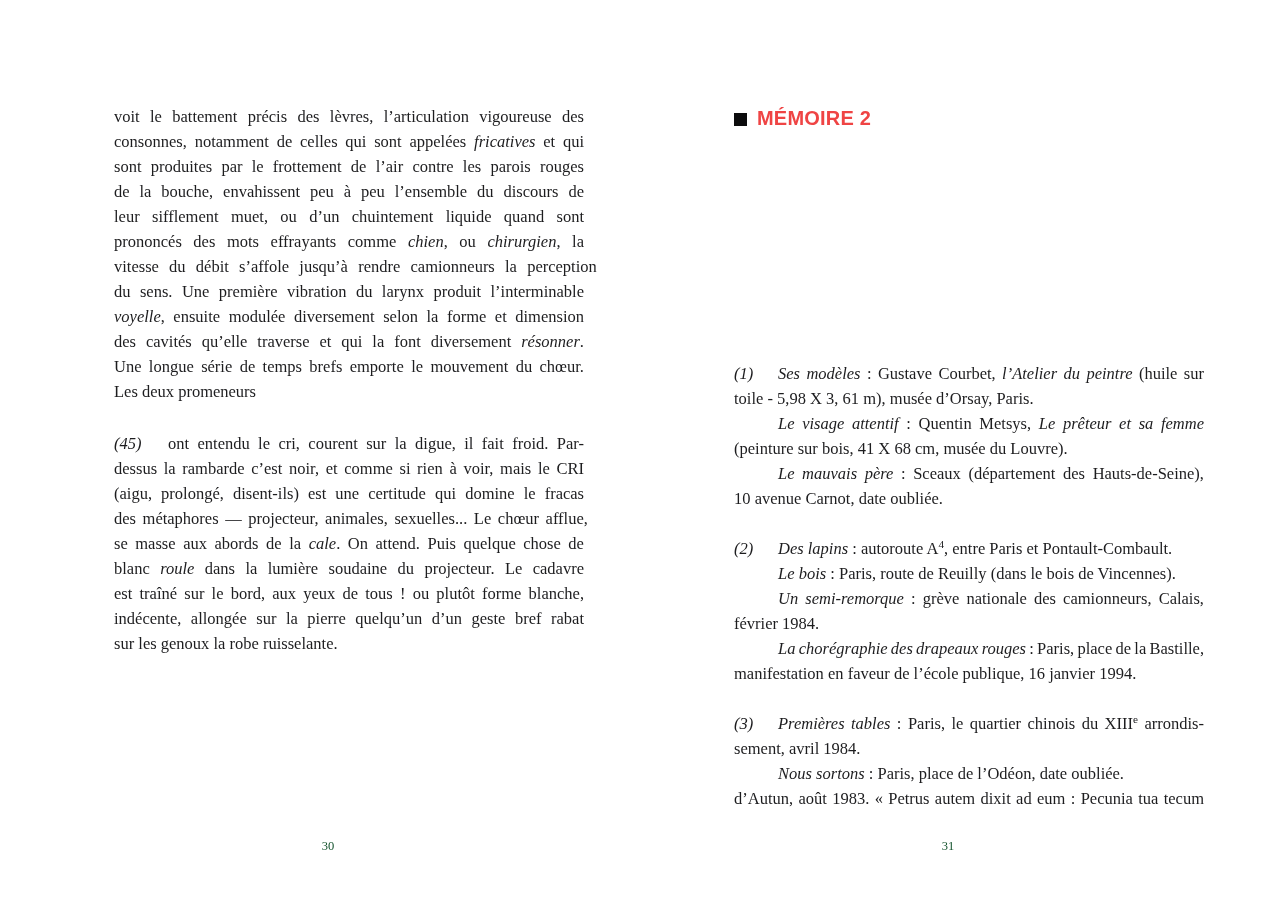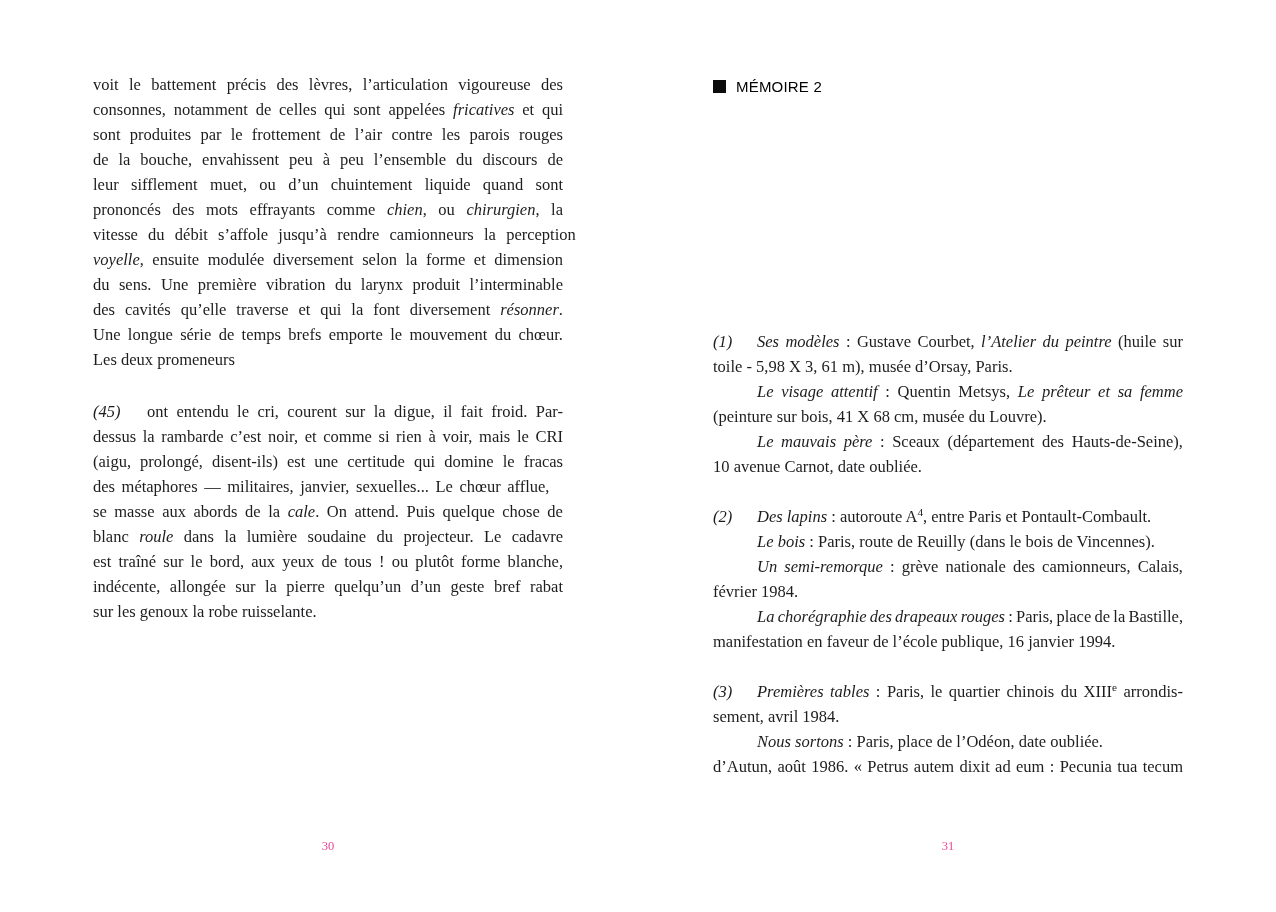--- a/index.html
+++ b/index.html
@@ -11,22 +11,23 @@
     position: relative;
     width: 1276px;
     height: 912px;
     background: #ffffff;
     overflow: hidden;
     font-family: "Liberation Serif", serif;
     color: #1d1d1f;
   }
   .col {
     position: absolute;
-    top: 72px;
+    top: 104px;
     width: 470px;
+    margin-left: 21px;
   }
   .col-left  { left: 93px; }
   .col-right { left: 713px; }
 
   .line {
     height: 25px;
     line-height: 25px;
     font-size: 16.5px;
     white-space: nowrap;
   }
@@ -44,75 +45,75 @@
   #left-paras .lbl  { width: 54px; }
   #right-entries .lbl { width: 44px; }
 
   .para + .para { margin-top: 27px; }
 
   .section-header {
     height: 25px;
     line-height: 25px;
     margin-top: 2px;
     font-family: "Liberation Sans", sans-serif;
-    font-weight: 400;
-    font-size: 15px;
+    font-weight: 700;
+    font-size: 20px;
     letter-spacing: 0.2px;
-    color: #000000;
+    color: #ef4444;
     white-space: nowrap;
   }
   .sq {
     display: inline-block;
     width: 13px;
     height: 13px;
     background: #0c0c0d;
     margin-right: 10px;
     vertical-align: -1px;
   }
   #right-entries { margin-top: 230px; }
   .entry + .entry { margin-top: 25px; }
 
   .pagenum {
     position: absolute;
     top: 839px;
     width: 470px;
     text-align: center;
     font-size: 12.5px;
-    color: #ec4899;
+    color: #14532d;
     line-height: 14px;
   }
   .pn-left  { left: 93px; }
   .pn-right { left: 713px; }
 </style>
 </head>
 <body>
 
 <div class="spread">
 
   <div class="col col-left">
     <div id="left-paras">
         <div class="para">
           <div class="line"><span class="ln" style="word-spacing: 6.23px;">voit le battement précis des lèvres, l’articulation vigoureuse des</span></div>
           <div class="line"><span class="ln" style="word-spacing: 3.65px;">consonnes, notamment de celles qui sont appelées <i>fricatives</i> et qui</span></div>
           <div class="line"><span class="ln" style="word-spacing: 5.12px;">sont produites par le frottement de l’air contre les parois rouges</span></div>
           <div class="line"><span class="ln" style="word-spacing: 5.81px;">de la bouche, envahissent peu à peu l’ensemble du discours de</span></div>
           <div class="line"><span class="ln" style="word-spacing: 8.21px;">leur sifflement muet, ou d’un chuintement liquide quand sont</span></div>
           <div class="line"><span class="ln" style="word-spacing: 7.43px;">prononcés des mots effrayants comme <i>chien</i>, ou <i>chirurgien</i>, la</span></div>
           <div class="line"><span class="ln" style="word-spacing: 6.09px;">vitesse du débit s’affole jusqu’à rendre camionneurs la perception</span></div>
+          <div class="line"><span class="ln" style="word-spacing: 5.31px;">du sens. Une première vibration du larynx produit l’interminable</span></div>
           <div class="line"><span class="ln" style="word-spacing: 4.4px;"><i>voyelle</i>, ensuite modulée diversement selon la forme et dimension</span></div>
-          <div class="line"><span class="ln" style="word-spacing: 5.31px;">du sens. Une première vibration du larynx produit l’interminable</span></div>
           <div class="line"><span class="ln" style="word-spacing: 5.79px;">des cavités qu’elle traverse et qui la font diversement <i>résonner</i>.</span></div>
           <div class="line"><span class="ln" style="word-spacing: 3.24px;">Une longue série de temps brefs emporte le mouvement du chœur.</span></div>
           <div class="line last"><span class="ln">Les deux promeneurs</span></div>
         </div>
         <div class="para">
           <div class="line"><span class="ln" style="word-spacing: 4.27px;"><span class="lbl"><i>(45)</i></span>ont entendu le cri, courent sur la digue, il fait froid. Par-</span></div>
           <div class="line"><span class="ln" style="word-spacing: 2.52px;">dessus la rambarde c’est noir, et comme si rien à voir, mais le CRI</span></div>
           <div class="line"><span class="ln" style="word-spacing: 4.93px;">(aigu, prolongé, disent-ils) est une certitude qui domine le fracas</span></div>
-          <div class="line"><span class="ln" style="word-spacing: 2.43px;">des métaphores — militaires, janvier, sexuelles... Le chœur afflue,</span></div>
+          <div class="line"><span class="ln" style="word-spacing: 2.43px;">des métaphores — projecteur, animales, sexuelles... Le chœur afflue,</span></div>
           <div class="line"><span class="ln" style="word-spacing: 3.42px;">se masse aux abords de la <i>cale</i>. On attend. Puis quelque chose de</span></div>
           <div class="line"><span class="ln" style="word-spacing: 6.27px;">blanc <i>roule</i> dans la lumière soudaine du projecteur. Le cadavre</span></div>
           <div class="line"><span class="ln" style="word-spacing: 3.06px;">est traîné sur le bord, aux yeux de tous ! ou plutôt forme blanche,</span></div>
           <div class="line"><span class="ln" style="word-spacing: 5.39px;">indécente, allongée sur la pierre quelqu’un d’un geste bref rabat</span></div>
           <div class="line last"><span class="ln">sur les genoux la robe ruisselante.</span></div>
         </div>
       </div>
   </div>
 
   <div class="col col-right">
@@ -133,21 +134,21 @@
           <div class="line indent last"><span class="ln"><i>Le bois</i> : Paris, route de Reuilly (dans le bois de Vincennes).</span></div>
           <div class="line indent"><span class="ln" style="word-spacing: 2.97px;"><i>Un semi-remorque</i> : grève nationale des camionneurs, Calais,</span></div>
           <div class="line last"><span class="ln">février 1984.</span></div>
           <div class="line indent"><span class="ln" style="word-spacing: -0.87px; text-align: right;"><i>La chorégraphie des drapeaux rouges</i> : Paris, place de la Bastille,</span></div>
           <div class="line last"><span class="ln">manifestation en faveur de l’école publique, 16 janvier 1994.</span></div>
         </div>
         <div class="entry">
           <div class="line"><span class="ln" style="word-spacing: 2.31px;"><span class="lbl"><i>(3)</i></span><i>Premières tables</i> : Paris, le quartier chinois du XIII<sup>e</sup> arrondis-</span></div>
           <div class="line last"><span class="ln">sement, avril 1984.</span></div>
           <div class="line indent last"><span class="ln"><i>Nous sortons</i> : Paris, place de l’Odéon, date oubliée.</span></div>
-          <div class="line"><span class="ln" style="word-spacing: 1.21px;">d’Autun, août 1986. « Petrus autem dixit ad eum : Pecunia tua tecum</span></div>
+          <div class="line"><span class="ln" style="word-spacing: 1.21px;">d’Autun, août 1983. « Petrus autem dixit ad eum : Pecunia tua tecum</span></div>
         </div>
       </div>
   </div>
 
   <div class="pagenum pn-left">30</div>
   <div class="pagenum pn-right">31</div>
 
 </div>
 
 </body></html>

